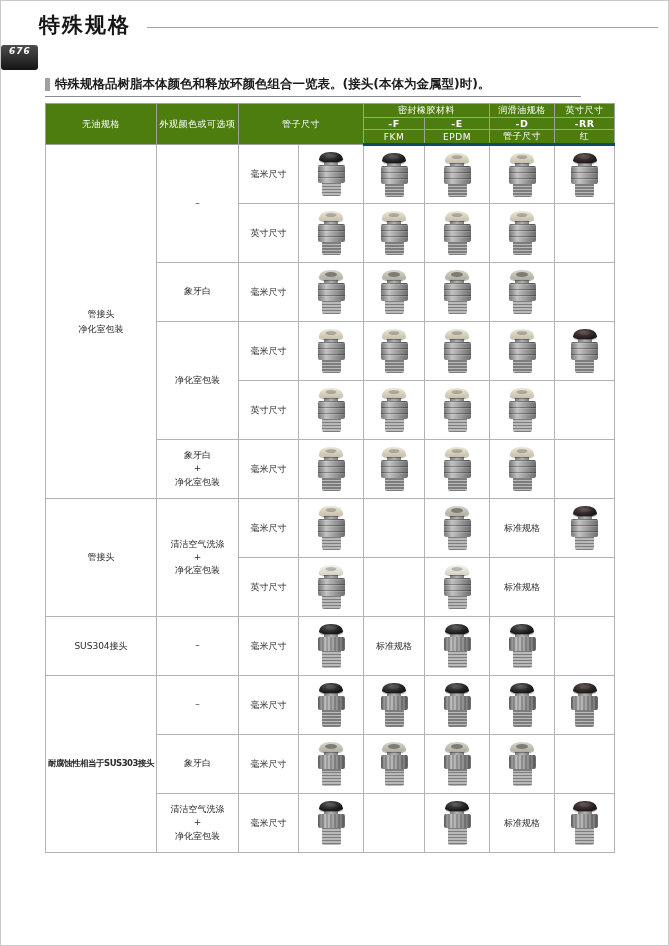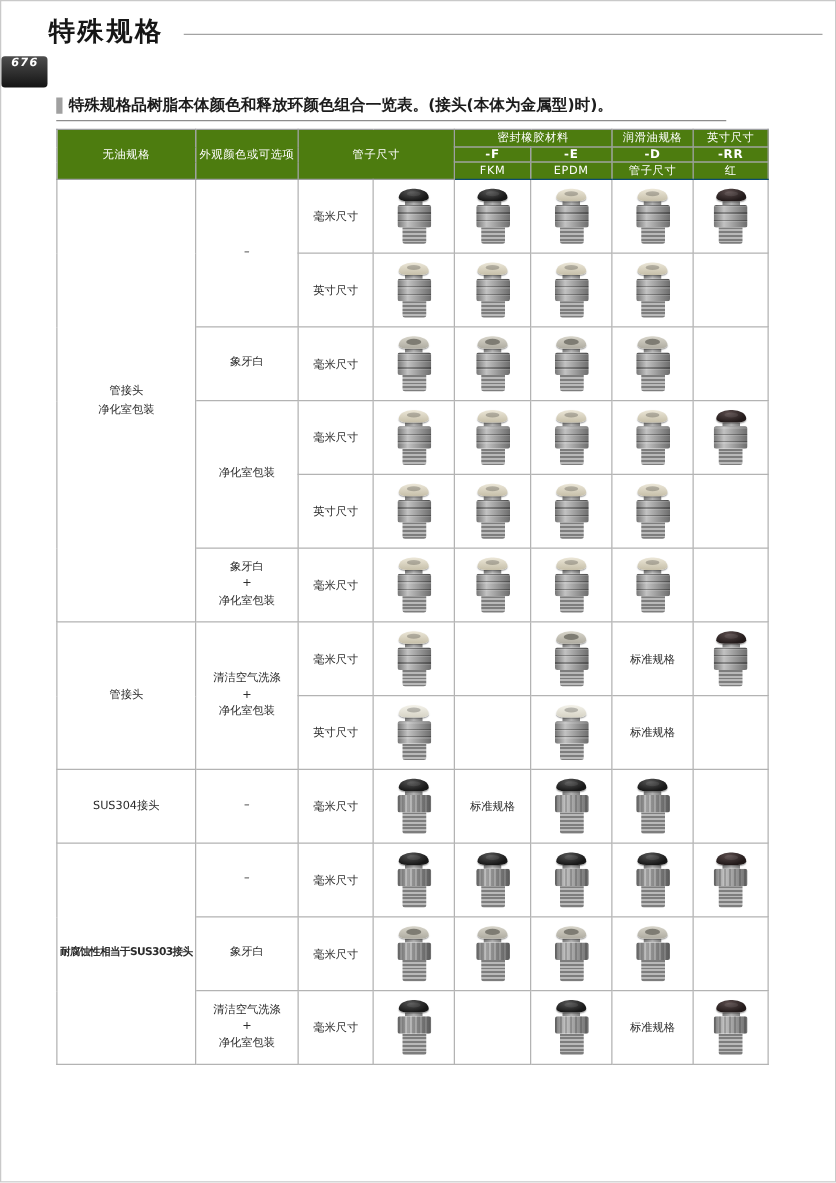--- a/index.html
+++ b/index.html
@@ -30,21 +30,21 @@
     border-collapse:collapse; table-layout:fixed;
   }
   table.spec th, table.spec td{box-sizing:border-box; padding:0;}
   table.spec th{
     background:#4d7c0f; color:#fff; font-weight:normal; font-size:9px;
     border:1px solid #9ea0a2; text-align:center; letter-spacing:0.5px;
   }
   tr.h1 th{height:13px;}
   tr.h2 th{height:12px; font-weight:bold; font-size:9.5px;}
   tr.h3 th{height:12px;}
-  tr.h3 th{border-bottom:1px solid #0c4a6e;}
+  tr.h3 th{border-bottom:3px solid #0c4a6e;}
   table.spec td{
     border:1px solid #b3b3b3; font-size:9px; color:#2b2b2b;
     text-align:center; vertical-align:middle; height:59px; background:#fff;
   }
   table.spec{border:1px solid #9a9a9a;}
   tr.gb td{border-top:1px solid #7c7c7c;}
   td.pname{ text-align:left; padding-left:6px;margin-top:40px; }
   td.pname span{display:block; line-height:1.6; white-space:nowrap;}
   td.pname.tight span{font-size:8.5px; letter-spacing:-0.5px;font-weight:bold;}
   td.opt span{display:block; line-height:1.45;}

